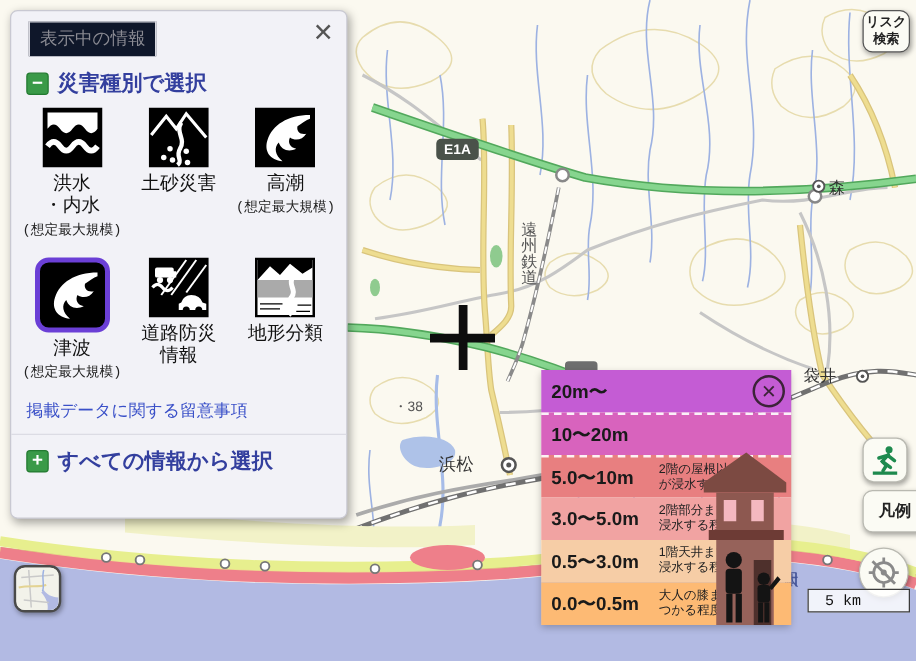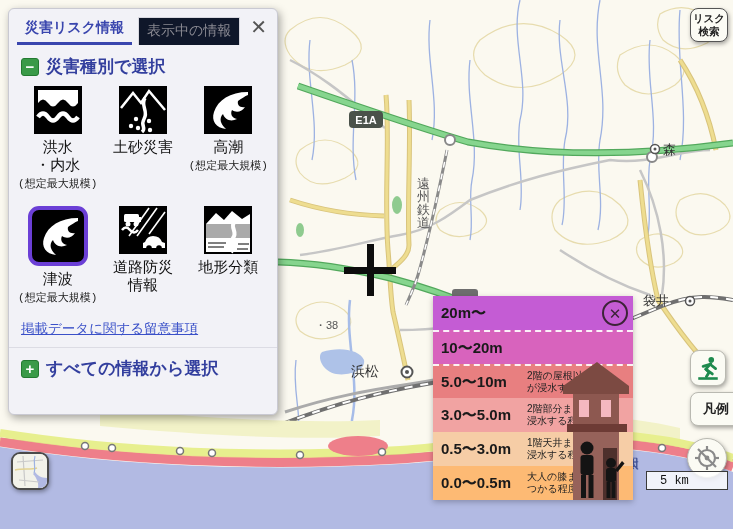--- a/index.html
+++ b/index.html
@@ -31,21 +31,21 @@
     color:#fff; font-size:15px; font-weight:bold; display:flex; align-items:center; justify-content:center; line-height:1; }
   .section-title { font-size:17px; font-weight:bold; color:#333f9e; }
   #dtype-grid { display:grid; grid-template-columns:repeat(3,1fr); padding:2px 6px 0 6px; row-gap:8px; }
   .dtype { display:flex; flex-direction:column; align-items:center; text-align:center; cursor:pointer; min-height:112px; }
   .ibox { width:48px; height:48px; }
   .ibox svg { display:block; }
   .dtype.selected .iwrap { border:4px solid #6b3fd6; border-radius:11px; padding:2px; background:#000; }
   .iwrap { display:block; }
   .dtype-label { font-size:15px; color:#111; margin-top:4px; line-height:1.2; white-space:pre-line; }
   .dtype-sub { font-size:11px; color:#222; margin-top:2px;font-family:Liberation Mono, monospace; }
-  #notes-link { display:block; margin:2px 12px 0 12px; font-size:13.5px; color:#3a50c8; text-decoration:underline; cursor:pointer; }
+  #notes-link { display:block; margin:2px 12px 0 12px; font-size:13.5px; color:#3a50c8; cursor:pointer; }
   #all-info { border-top:1px solid #dcdce4; margin-top:9px; padding-top:9px; }
 
   
   #legend-tab { position:absolute; left:452px; top:289px; width:26px; height:9px; background:#6e6e6e;
     border-radius:3px 3px 0 0; z-index:4; }
   #legend { position:absolute; left:433px; top:296px; width:200px; height:204px; z-index:5;
     box-shadow:0 2px 6px rgba(0,0,0,.25); }
   .lrow { height:34px; display:flex; align-items:center; padding-left:8px; position:relative; }
   .lrow.wavy { border-top:2px dashed rgba(255,255,255,.9); }
   .lrange { font-size:15px; font-weight:bold; color:#1a1a1a; width:86px; flex:none; }
@@ -197,21 +197,20 @@
   <div class="map-label" style="left:643px; top:292px; font-size:13px;">袋井</div>
   <div class="map-label" style="left:351px; top:363px; font-size:14px;">浜松</div>
   <div class="map-label" style="left:315px; top:318px; font-size:11px; color:#555;">・38</div>
   <div class="map-label vtext" style="left:624px; top:448px; font-size:12px; color:#44549a;">太田川</div>
   <div class="map-label vtext" style="left:414px; top:166px; font-size:13px; color:#555; letter-spacing:13px;">遠州鉄道</div>
 
   <div id="crosshair"></div>
 
   <div id="panel">
     <div id="panel-tabs">
-      <div class="tab active">災害リスク情報</div>
       <div class="tab inactive">表示中の情報</div>
       <div id="panel-close">✕</div>
     </div>
 
     <div class="section-head">
       <span class="toggle-box">−</span>
       <span class="section-title">災害種別で選択</span>
     </div>
 
     <div id="dtype-grid">

